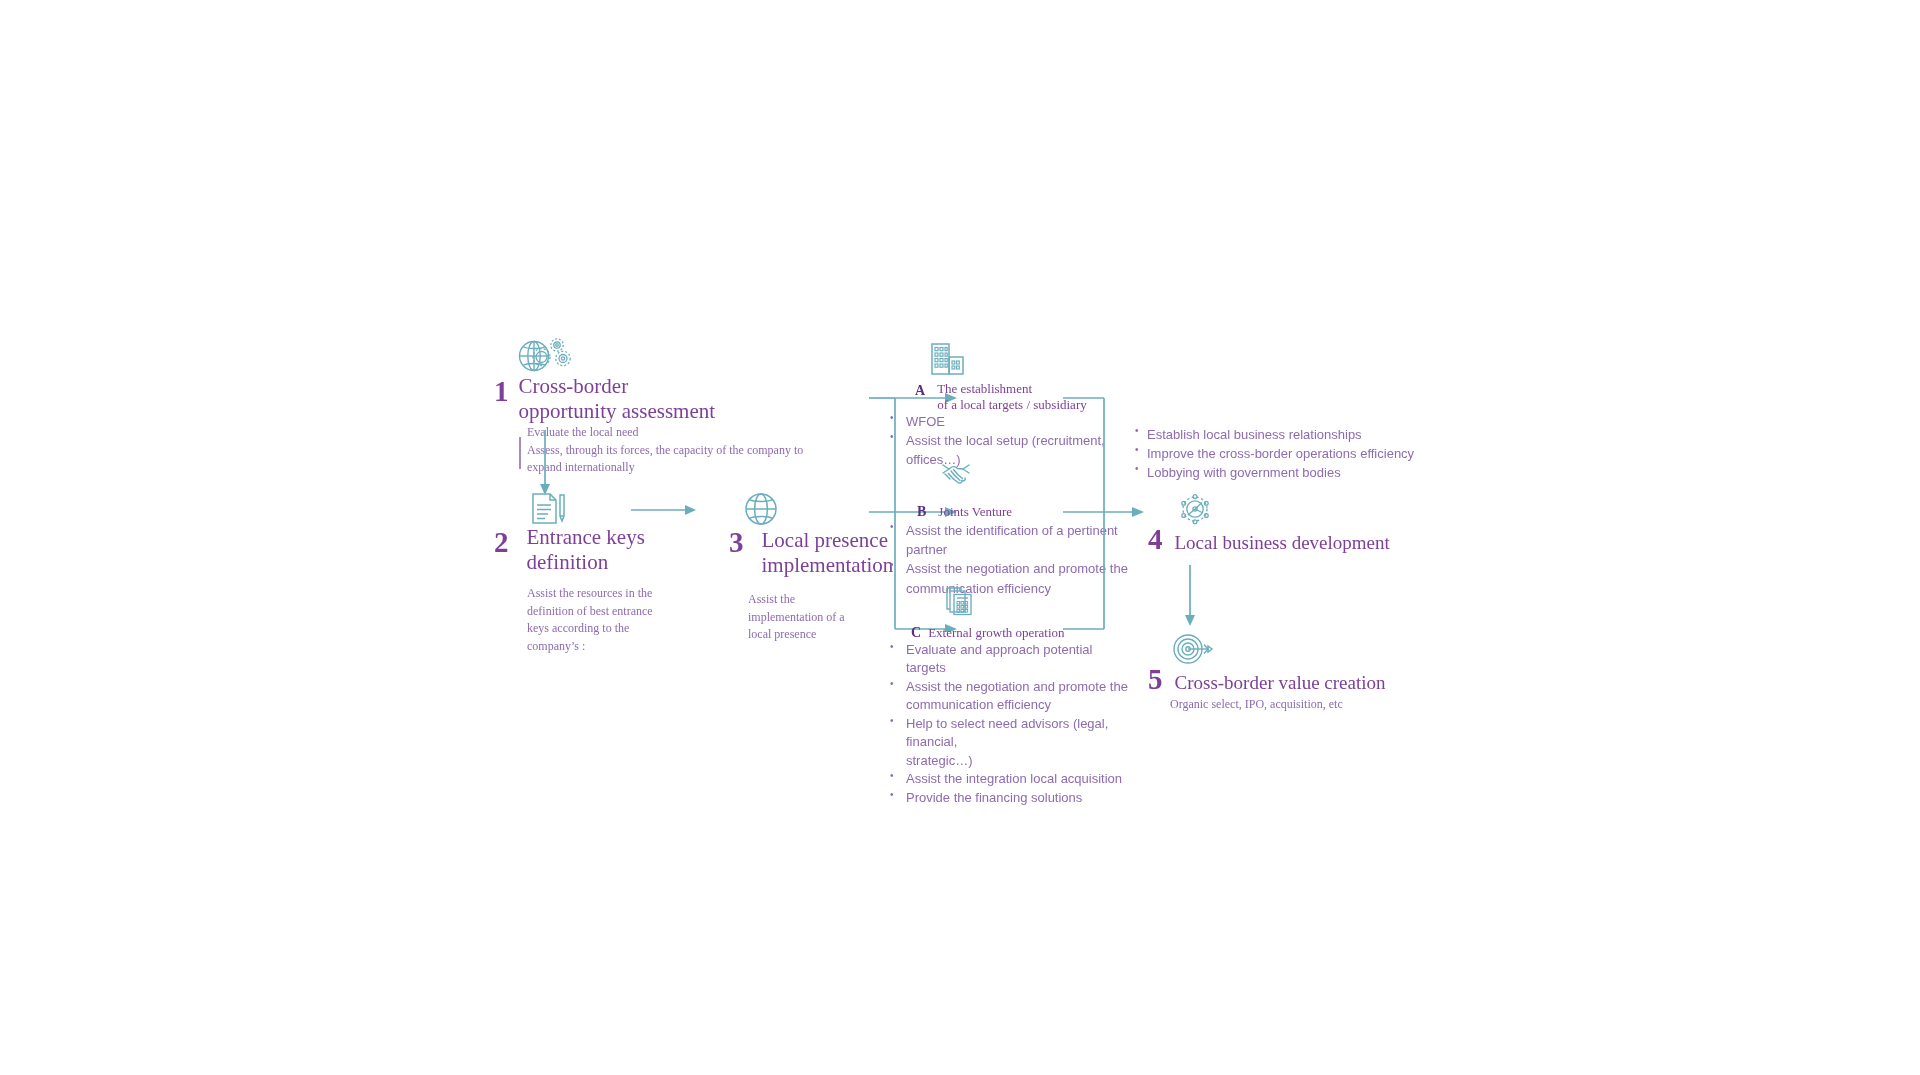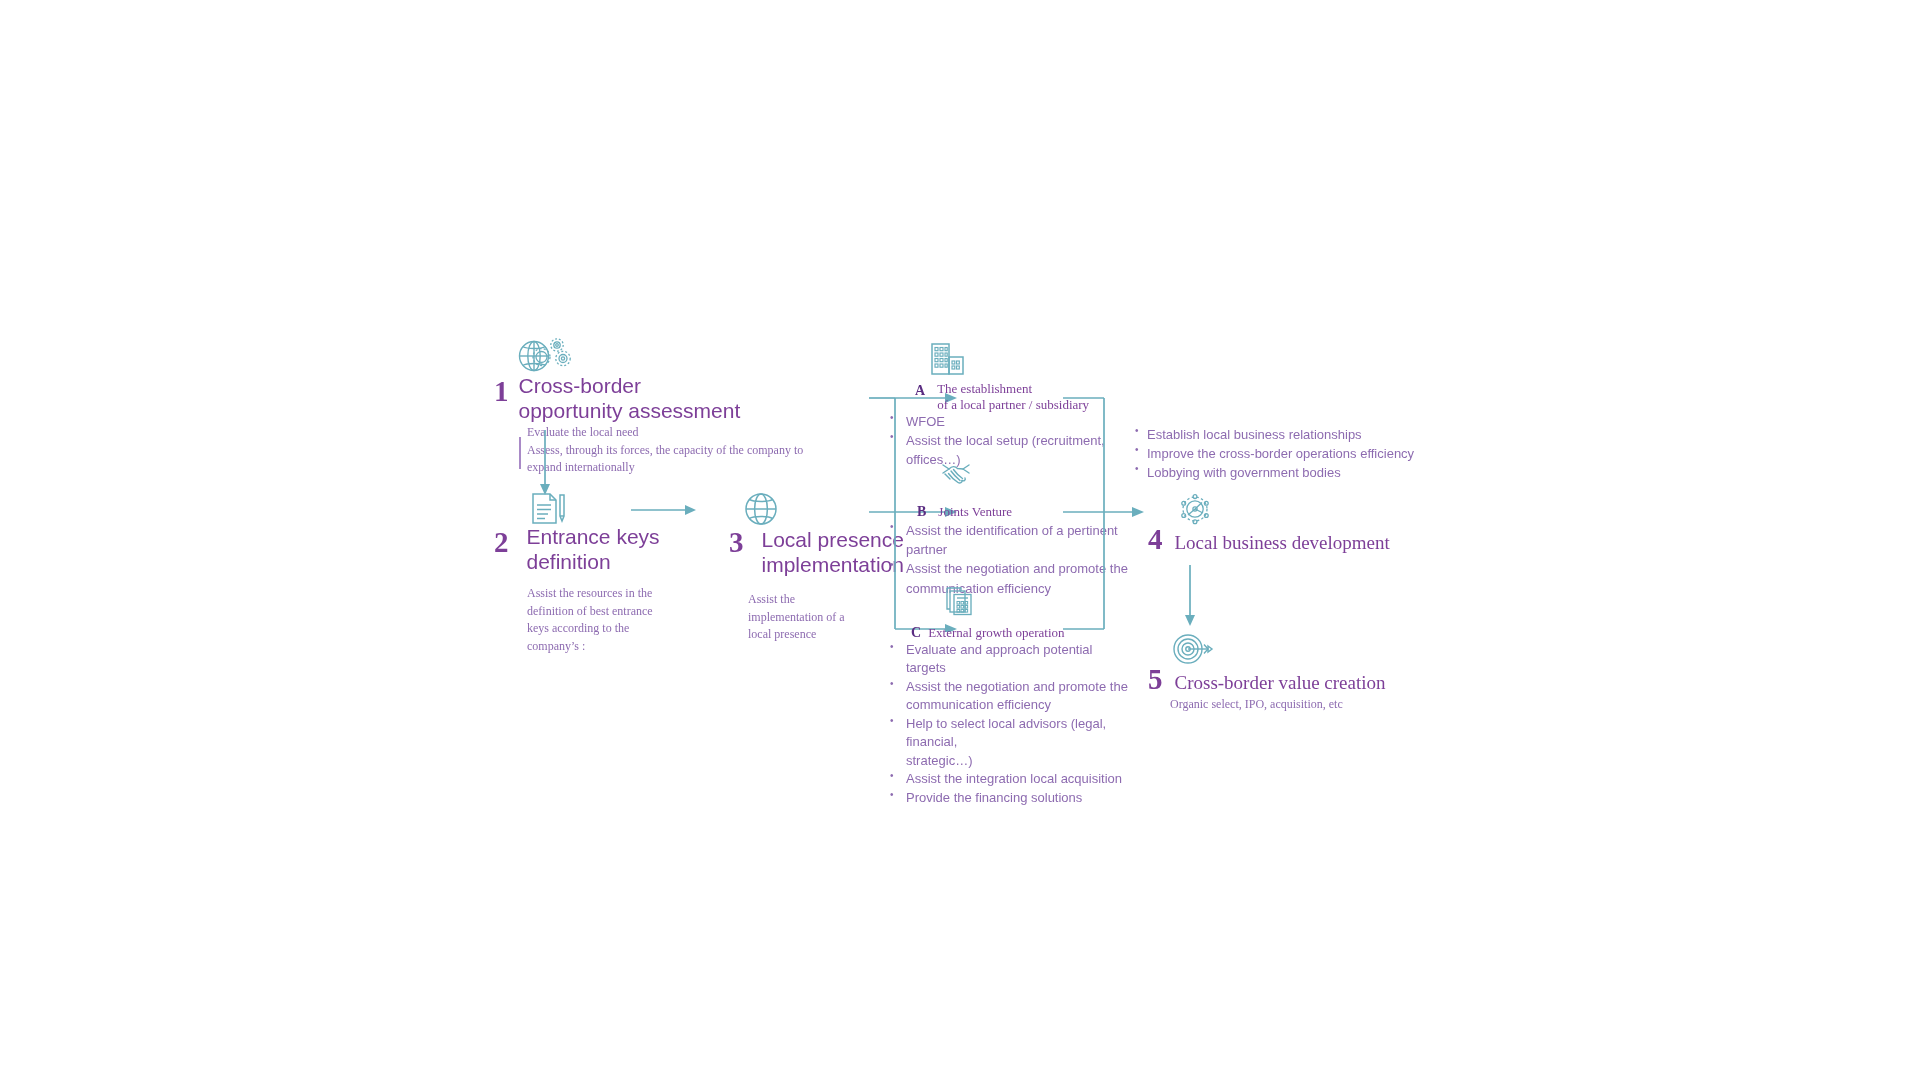--- a/index.html
+++ b/index.html
@@ -22,21 +22,21 @@
     color: #7d3f98;
     font-size: 29px;
     font-weight: bold;
     line-height: 1;
     font-family: "Liberation Serif", serif;
   }
   .step-title {
     color: #7d3f98;
     font-size: 21px;
     line-height: 1.18;
-    font-family: Liberation Sans, sans-serif;
+    font-family: Liberation Serif, serif;
     white-space: pre-line;
   }
   .step-title-sm {
     color: #7d3f98;
     font-size: 19px;
     line-height: 1.2;
     font-family: "Liberation Serif", serif;
   }
   .body-text {
     color: #8d6bb0;
@@ -249,21 +249,21 @@
             <rect x="26.5" y="24" width="2.8" height="3"></rect>
         </g>
       </g>
     </svg>
   </div>
 
   <div class="abs" style="left:915px; top:383px;">
     <div style="display:flex; align-items:flex-start;">
       <span class="sub-letter">A</span>
       <span class="sub-label" style="margin-left:12px; margin-top:-2px;">The establishment
-of a local partner / subsidiary</span>
+of a local targets / subsidiary</span>
     </div>
   </div>
 
   <ul class="bul ind abs" style="left:886px; top:412px; width:250px;">
     <li>WFOE</li>
     <li>Assist the local setup (recruitment,  offices…)</li>
   </ul>
 
   <div class="ico" style="left:939px; top:461px;">
     <svg width="34" height="28" viewBox="0 0 34 28">
@@ -325,21 +325,21 @@
     </div>
   </div>
 
   <ul class="bul ind abs tight" style="left:886px; top:641px; width:248px;">
     <li>Evaluate and approach potential targets</li>
     <li>
       <span>Assist the negotiation and promote the</span><br>
       <span>communication  efficiency</span>
     </li>
     <li>
-      <span>Help to select local advisors (legal, financial,</span><br>
+      <span>Help to select need advisors (legal, financial,</span><br>
       <span>strategic…)</span>
     </li>
     <li> Assist the integration local acquisition</li>
     <li> Provide the financing  solutions</li>
   </ul>
 
   <div class="ico" style="left:1062px; top:386px;">
     <svg width="98" height="246" viewBox="0 0 98 246">
       <g fill="none" stroke="#6aaebd" stroke-width="1.7">
 

